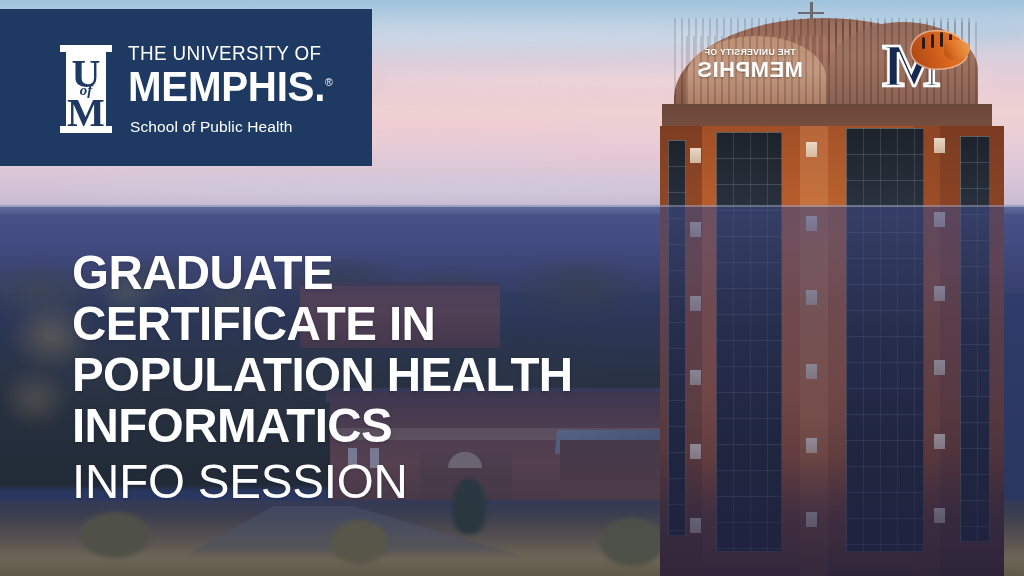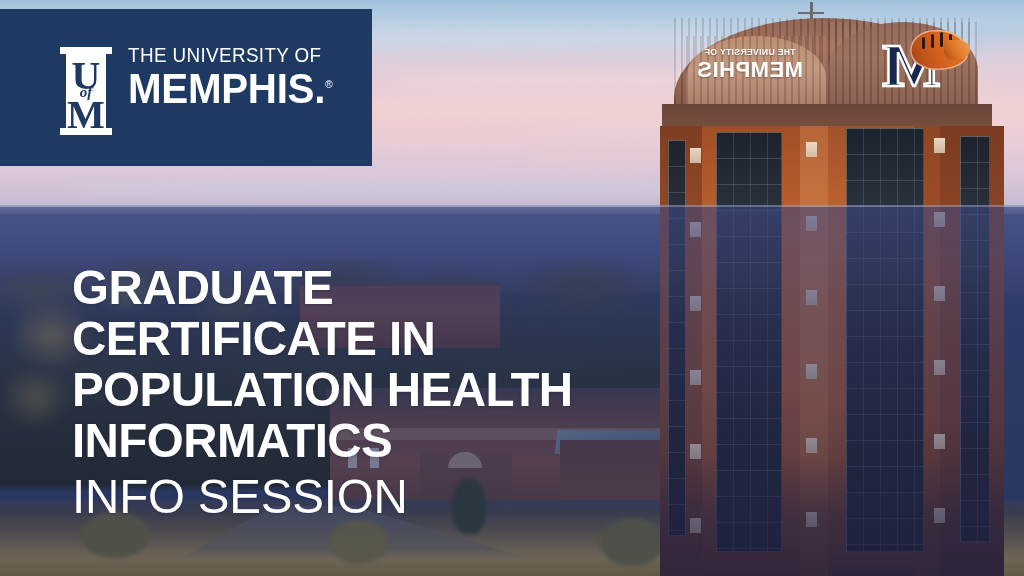--- a/index.html
+++ b/index.html
@@ -355,21 +355,21 @@
     font-weight: 400;
     letter-spacing: .1px;
     margin-top: 9px;
     margin-left: 2px;
     white-space: nowrap;
   }
 
   
   .headline {
     position: absolute;
-    left: 72px; top: 262px;
+    left: 72px; top: 247px;
     width: 680px;
   }
   .hl-line {
     color: #ffffff;
     font-weight: 700;
     font-size: 49px;
     line-height: 51px;
     letter-spacing: -.6px;
     white-space: nowrap;
     transform: scaleX(.97);
@@ -531,20 +531,21 @@
         <div class="mark-letters">
           <div class="mark-u">U</div>
           <div class="mark-of">of</div>
           <div class="mark-m">M</div>
         </div>
       </div>
 
       <div class="wordmark">
         <div class="wm-top">THE UNIVERSITY OF</div>
         <div class="wm-main"><span>MEMPHIS</span><span>.</span><span class="wm-reg">®</span></div>
+        <div class="wm-sub">School of Public Health</div>
       </div>
 
     </div>
   </div>
 
   <div class="headline">
     <div class="hl-line">GRADUATE</div>
     <div class="hl-line">CERTIFICATE IN</div>
     <div class="hl-line">POPULATION HEALTH</div>
     <div class="hl-line">INFORMATICS</div>

